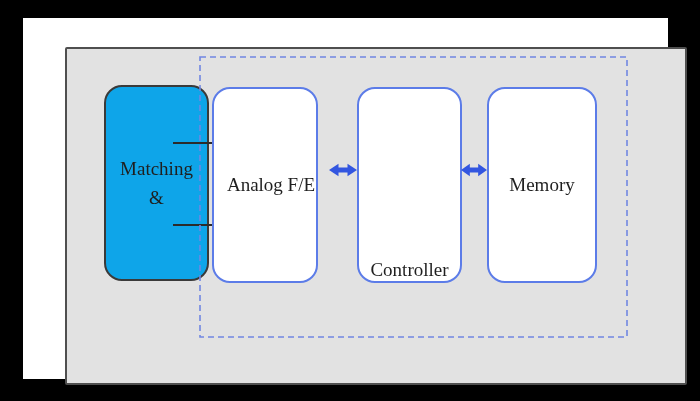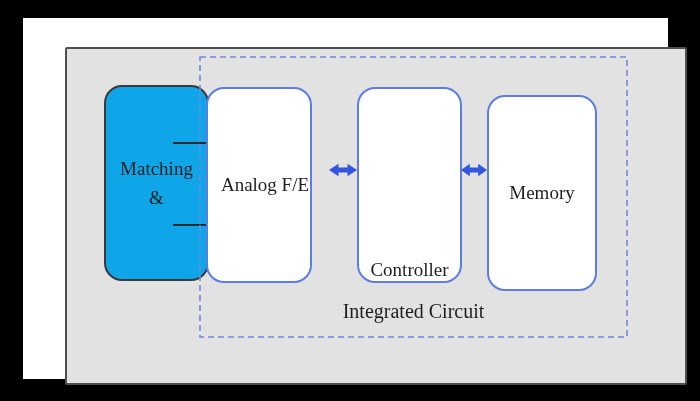--- a/index.html
+++ b/index.html
@@ -43,23 +43,23 @@
   .dashed-rect{position:absolute;left:199px;top:56px;width:429px;height:282px;}
   .block{
     position:absolute;top:87px;width:106px;height:196px;
     background:#ffffff;
     border:2px solid var(--blue-border);
     border-radius:18px;
     display:flex;justify-content:center;align-items:center;
     font-size:19px;
     text-align:center;
   }
-  .block-analog{left:206px;padding-left:12px;}
+  .block-analog{left:212px;padding-left:12px;}
   .block-controller{left:357px;width:105px;align-items:flex-end;}
-  .block-memory{left:487px;width:110px;margin-top:8px;}
+  .block-memory{left:487px;width:110px;}
   .wire{
     position:absolute;left:173px;width:50px;height:2px;
     background:var(--wire-color);
   }
   .wire-top{top:142px;}
   .wire-bottom{top:224px;}
   .arrow{position:absolute;top:163px;height:14px;}
   .arrow-1{left:329px;width:28px;}
   .arrow-2{left:461px;width:26px;}
   .arrow svg{display:block;width:100%;height:100%;}
@@ -103,14 +103,13 @@
     <svg viewBox="0 0 28 14" preserveAspectRatio="none">
       <polygon fill="var(--arrow-blue)" points="0,7 9.5,0.8 9.5,4.6 18.5,4.6 18.5,0.8 28,7 18.5,13.2 18.5,9.4 9.5,9.4 9.5,13.2"></polygon>
     </svg>
   </div>
   <div class="arrow arrow-2">
     <svg viewBox="0 0 28 14" preserveAspectRatio="none">
       <polygon fill="var(--arrow-blue)" points="0,7 9.5,0.8 9.5,4.6 18.5,4.6 18.5,0.8 28,7 18.5,13.2 18.5,9.4 9.5,9.4 9.5,13.2"></polygon>
     </svg>
   </div>
 
-  <div class="ic-label">Integrated Circuit</div>
 </div>
 
 </body></html>

